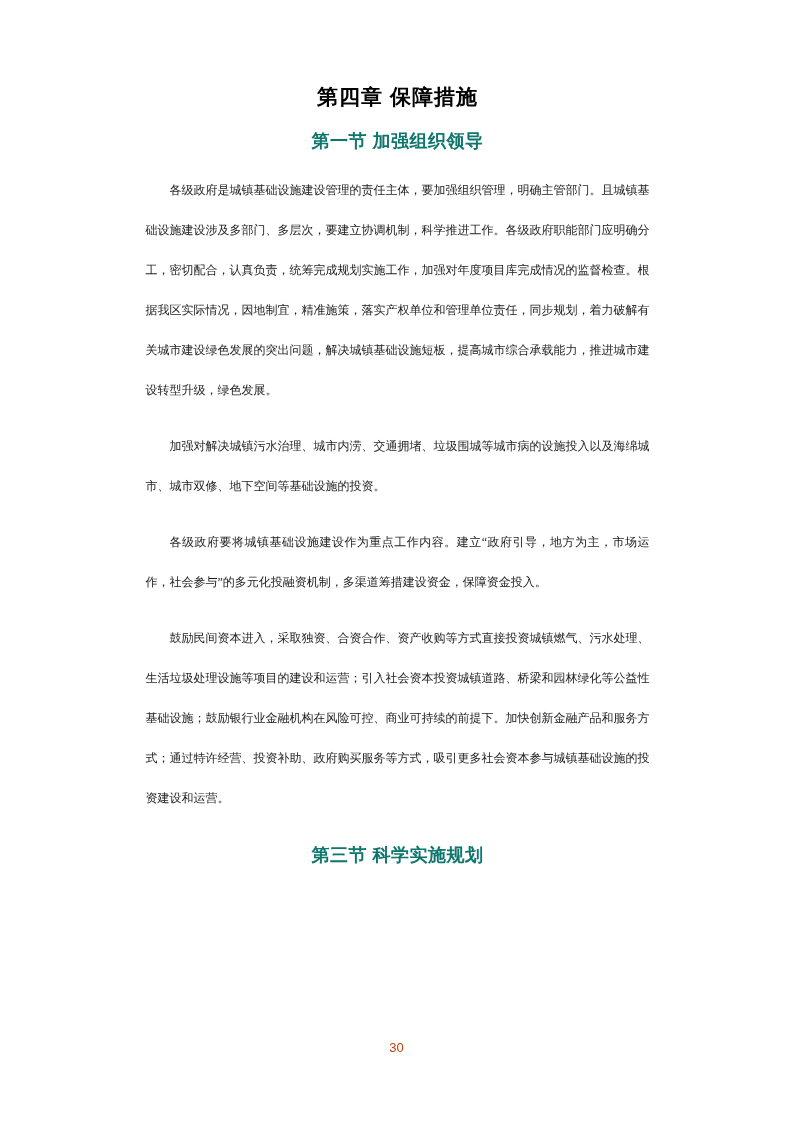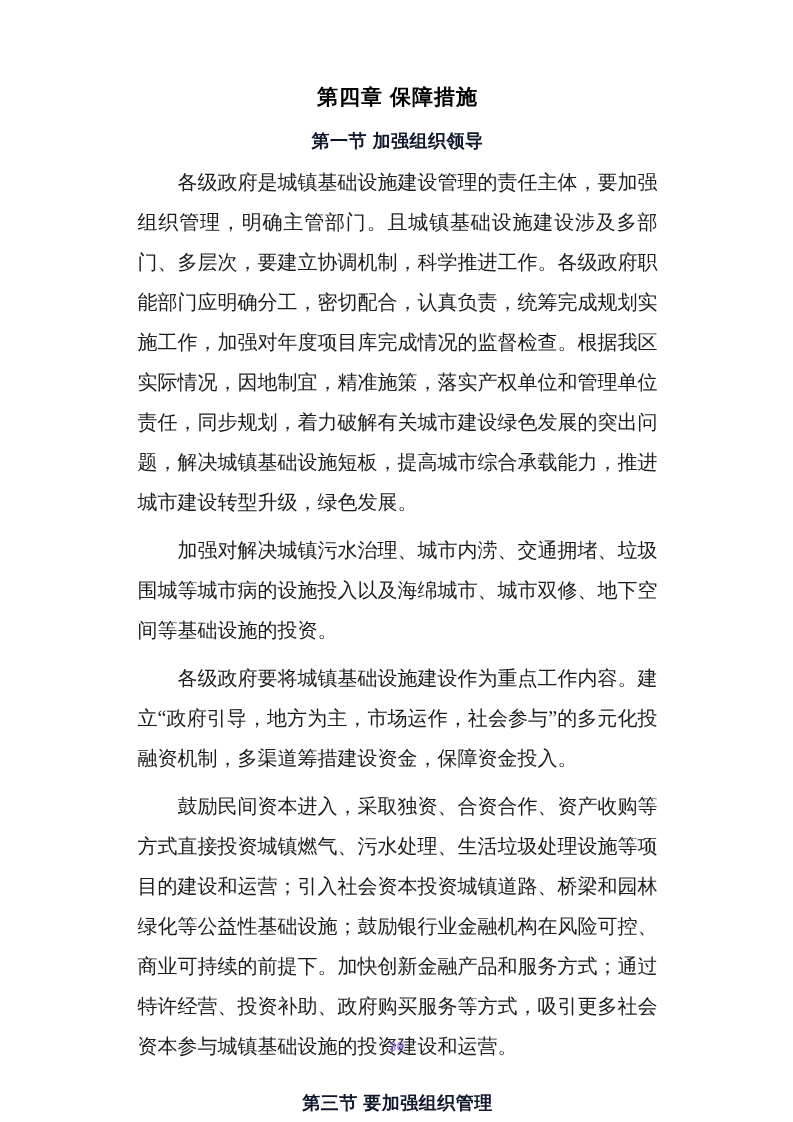--- a/index.html
+++ b/index.html
@@ -29,54 +29,54 @@
     line-height: 30px;
     color: #000000;
     letter-spacing: 1px;
   }
   .section-heading {
     text-align: center;
     font-family: "Liberation Sans", sans-serif;
     font-weight: bold;
     font-size: 18px;
     line-height: 26px;
-    color: #0f172a;
+    color: #0f766e;
     letter-spacing: 0.5px;
   }
   .section-heading.first {
     margin-top: 16px;
   }
   .section-heading.spaced {
     margin-top: 30px;
   }
   .section-heading.spaced-3 {
     margin-top: 24px;
   }
   .body-text {
     margin: 6px 0 0 0;
   }
   .para {
-    margin: 8px;
-    font-size: 20px;
+    margin: 16px;
+    font-size: 12px;
     line-height: 40px;
     text-align: justify;
     text-justify: inter-ideograph;
     text-indent: 2em;
     color: #1c1c1c;
     font-family: Liberation Serif, serif;
   }
   .page-number {
     position: absolute;
     top: 1040px;
     left: 0;
     width: 100%;
     text-align: center;
-    font-family: Liberation Mono, monospace;
+    font-family: Liberation Sans, sans-serif;
     font-size: 13px;
-    color: #8b5cf6;
+    color: #c2410c;
   }
 </style>
 </head>
 <body>
 
 <div class="page">
   <div class="content">
 
     <div class="chapter-title">第四章  保障措施</div>
 
@@ -84,18 +84,18 @@
     <div class="body-text">
       <p class="para">各级政府是城镇基础设施建设管理的责任主体，要加强组织管理，明确主管部门。且城镇基础设施建设涉及多部门、多层次，要建立协调机制，科学推进工作。各级政府职能部门应明确分工，密切配合，认真负责，统筹完成规划实施工作，加强对年度项目库完成情况的监督检查。根据我区实际情况，因地制宜，精准施策，落实产权单位和管理单位责任，同步规划，着力破解有关城市建设绿色发展的突出问题，解决城镇基础设施短板，提高城市综合承载能力，推进城市建设转型升级，绿色发展。</p>
     </div>
 
     <div class="body-text">
       <p class="para">加强对解决城镇污水治理、城市内涝、交通拥堵、垃圾围城等城市病的设施投入以及海绵城市、城市双修、地下空间等基础设施的投资。</p>
       <p class="para">各级政府要将城镇基础设施建设作为重点工作内容。建立“政府引导，地方为主，市场运作，社会参与”的多元化投融资机制，多渠道筹措建设资金，保障资金投入。</p>
       <p class="para">鼓励民间资本进入，采取独资、合资合作、资产收购等方式直接投资城镇燃气、污水处理、生活垃圾处理设施等项目的建设和运营；引入社会资本投资城镇道路、桥梁和园林绿化等公益性基础设施；鼓励银行业金融机构在风险可控、商业可持续的前提下。加快创新金融产品和服务方式；通过特许经营、投资补助、政府购买服务等方式，吸引更多社会资本参与城镇基础设施的投资建设和运营。</p>
     </div>
 
-    <div class="section-heading spaced-3">第三节  要加强组织管理</div>
+    <div class="section-heading spaced-3">第三节  科学实施规划</div>
 
   </div>
 
   <div class="page-number">30</div>
 </div>
 
 </body></html>

